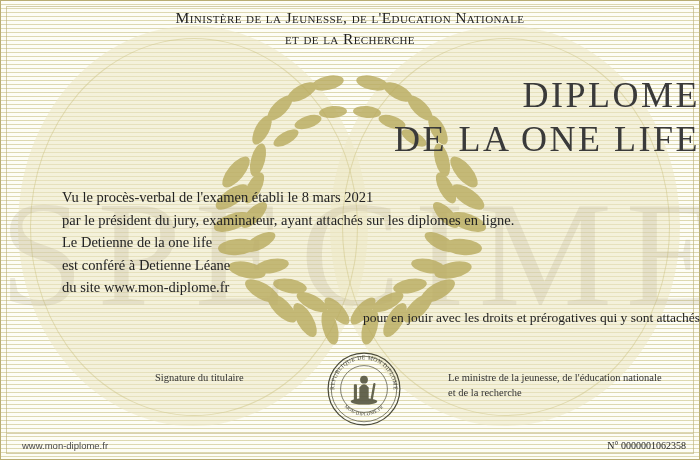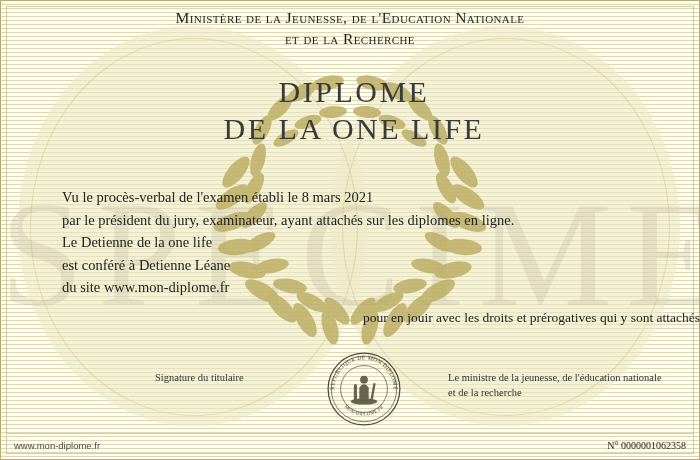--- a/index.html
+++ b/index.html
@@ -98,22 +98,22 @@
     font-size: 15.5px;
     letter-spacing: 0.4px;
     line-height: 1.35;
     color: #1f1f1f;
   }
 
   .title {
     position: absolute;
     left: 8px; right: 0;
     top: 74px;
-    text-align: center;
-    font-size: 30px;
+    text-align: right;
+    font-size: 36px;
     letter-spacing: 2.5px;
     line-height: 1.22;
     color: #3a3a3a;
   }
   .title .line2 { display: block; }
 
   
   .body-text {
     position: absolute;
     left: 62px;
@@ -158,21 +158,21 @@
     position: absolute;
     left: 325px;
     top: 350px;
     width: 78px;
     height: 78px;
   }
 
   
   .footer-left {
     position: absolute;
-    left: 14px;
+    left: 22px;
     bottom: 9px;
     font-size: 9.5px;
     color: #4a4a4a;
     font-family: "Liberation Sans", sans-serif;
   }
   .footer-right {
     position: absolute;
     right: 14px;
     bottom: 9px;
     font-size: 10px;

